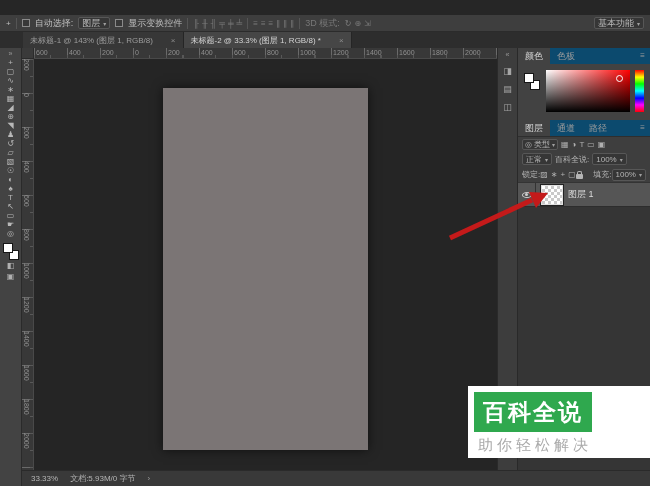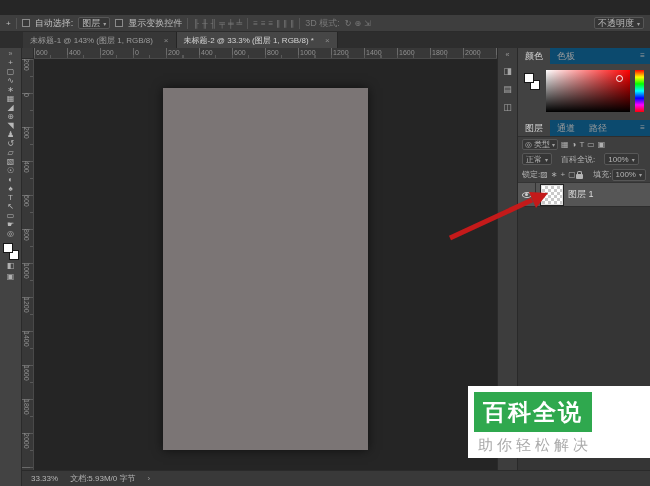--- a/index.html
+++ b/index.html
@@ -22,21 +22,21 @@
   .ob-group .gi { font-size:8px; color:#7b7b7b; }
   .ob-dim { color:#777; }
   .spacer { flex:1; }
   .checkbox { width:8px; height:8px; border:1px solid #8a8a8a; background:#383838; flex:none; }
   .dd { display:inline-flex; align-items:center; gap:3px; border:1px solid #575757; background:#363636;
     height:12px; padding:0 3px; border-radius:2px; }
   .caret { font-size:6px; color:#9f9f9f; }
   
   .tabbar { position:absolute; left:0; top:32px; width:650px; height:16px; background:#2d2d2d;
     display:flex; padding-left:23px; }
-  .tab { display:flex; align-items:center; gap:11px; padding:0 7px; font-size:8px; background:#373737;
+  .tab { display:flex; align-items:center; gap:18px; padding:0 7px; font-size:8px; background:#373737;
     color:#9d9d9d; border-right:1px solid #252525; white-space:nowrap; }
   .tab.active { background:#464646; color:#d4d4d4; }
   .tab .x { font-size:8px; color:#8b8b8b; }
   
   .toolbar { position:absolute; left:0; top:48px; width:22px; height:438px; background:#434343;
     border-right:1px solid #2a2a2a; display:flex; flex-direction:column; align-items:center; padding-top:1px; }
   .tb-collapse { font-size:7px; color:#9a9a9a; height:9px; line-height:9px; }
   .tool { width:100%; height:9px; line-height:9px; font-size:8px; color:#b8b8b8; text-align:center; }
   .tb-swatches { position:relative; width:16px; height:17px; margin-top:5px; }
   .sw { position:absolute; width:10px; height:10px; background:#fff; border:1px solid #161616; }
@@ -92,21 +92,21 @@
     background:linear-gradient(to top,#000,rgba(0,0,0,0)),linear-gradient(to right,#fff,#f00); }
   .sat::after { content:''; position:absolute; right:7px; top:5px; width:5px; height:5px;
     border:1px solid #fff; border-radius:50%; }
   .hue { width:9px; height:42px; flex:none;
     background:linear-gradient(to bottom,#f00 0%,#ff0 17%,#0f0 33%,#0ff 50%,#00f 67%,#f0f 83%,#f00 100%); }
   .filter-row { height:15px; display:flex; align-items:center; gap:3px; padding:0 4px; font-size:8px;
     background:#3e3e3e; border-top:1px solid #2e2e2e; flex:none; color:#b5b5b5; white-space:nowrap; }
   .fr-dd { display:inline-flex; align-items:center; gap:2px; border:1px solid #575757; background:#363636;
     height:11px; padding:0 2px; border-radius:2px; }
   .fi { font-size:8px; color:#b0b0b0; }
-  .blend-row { height:16px; display:flex; align-items:center; gap:9px; padding:0 4px; font-size:8px;
+  .blend-row { height:16px; display:flex; align-items:center; gap:3px; padding:0 4px; font-size:8px;
     flex:none; color:#b5b5b5; white-space:nowrap; }
   .lock-row { height:15px; display:flex; align-items:center; gap:0; padding:0 4px; font-size:8px;
     flex:none; color:#b5b5b5; white-space:nowrap; }
   .li { font-size:8px; color:#b0b0b0; }
   .layers-list { flex:none; }
   .layer-row { height:24px; display:flex; align-items:center; background:#3e3e3e; border-top:1px solid #343434; }
   .layer-row.selected { background:#555;align-items:center; }
   .eye-cell { width:18px; height:100%; display:grid; place-items:center; border-right:1px solid #333; flex:none; }
   .eye { width:10px; height:6px; border:1px solid #cfcfcf; border-radius:50%; position:relative; }
   .eye::after { content:''; position:absolute; left:2px; top:0.5px; width:3px; height:3px;
@@ -171,21 +171,21 @@
       </span>
     <span class="ob-sep"></span>
     <span class="ob-dim">3D 模式:</span>
     <span class="ob-group">
         <span class="gi">↻</span>
         <span class="gi">⊕</span>
         <span class="gi">⇲</span>
       </span>
     <span class="spacer"></span>
     <span class="dd">
-      <span>不透明度</span>
+      <span>基本功能</span>
       <span class="caret">▾</span>
     </span>
   </div>
 
   <div class="tabbar">
     <div class="tab">
       <span>未标题-1 @ 143% (图层 1, RGB/8)</span>
       <span class="x">×</span>
     </div>
     <div class="tab active">

